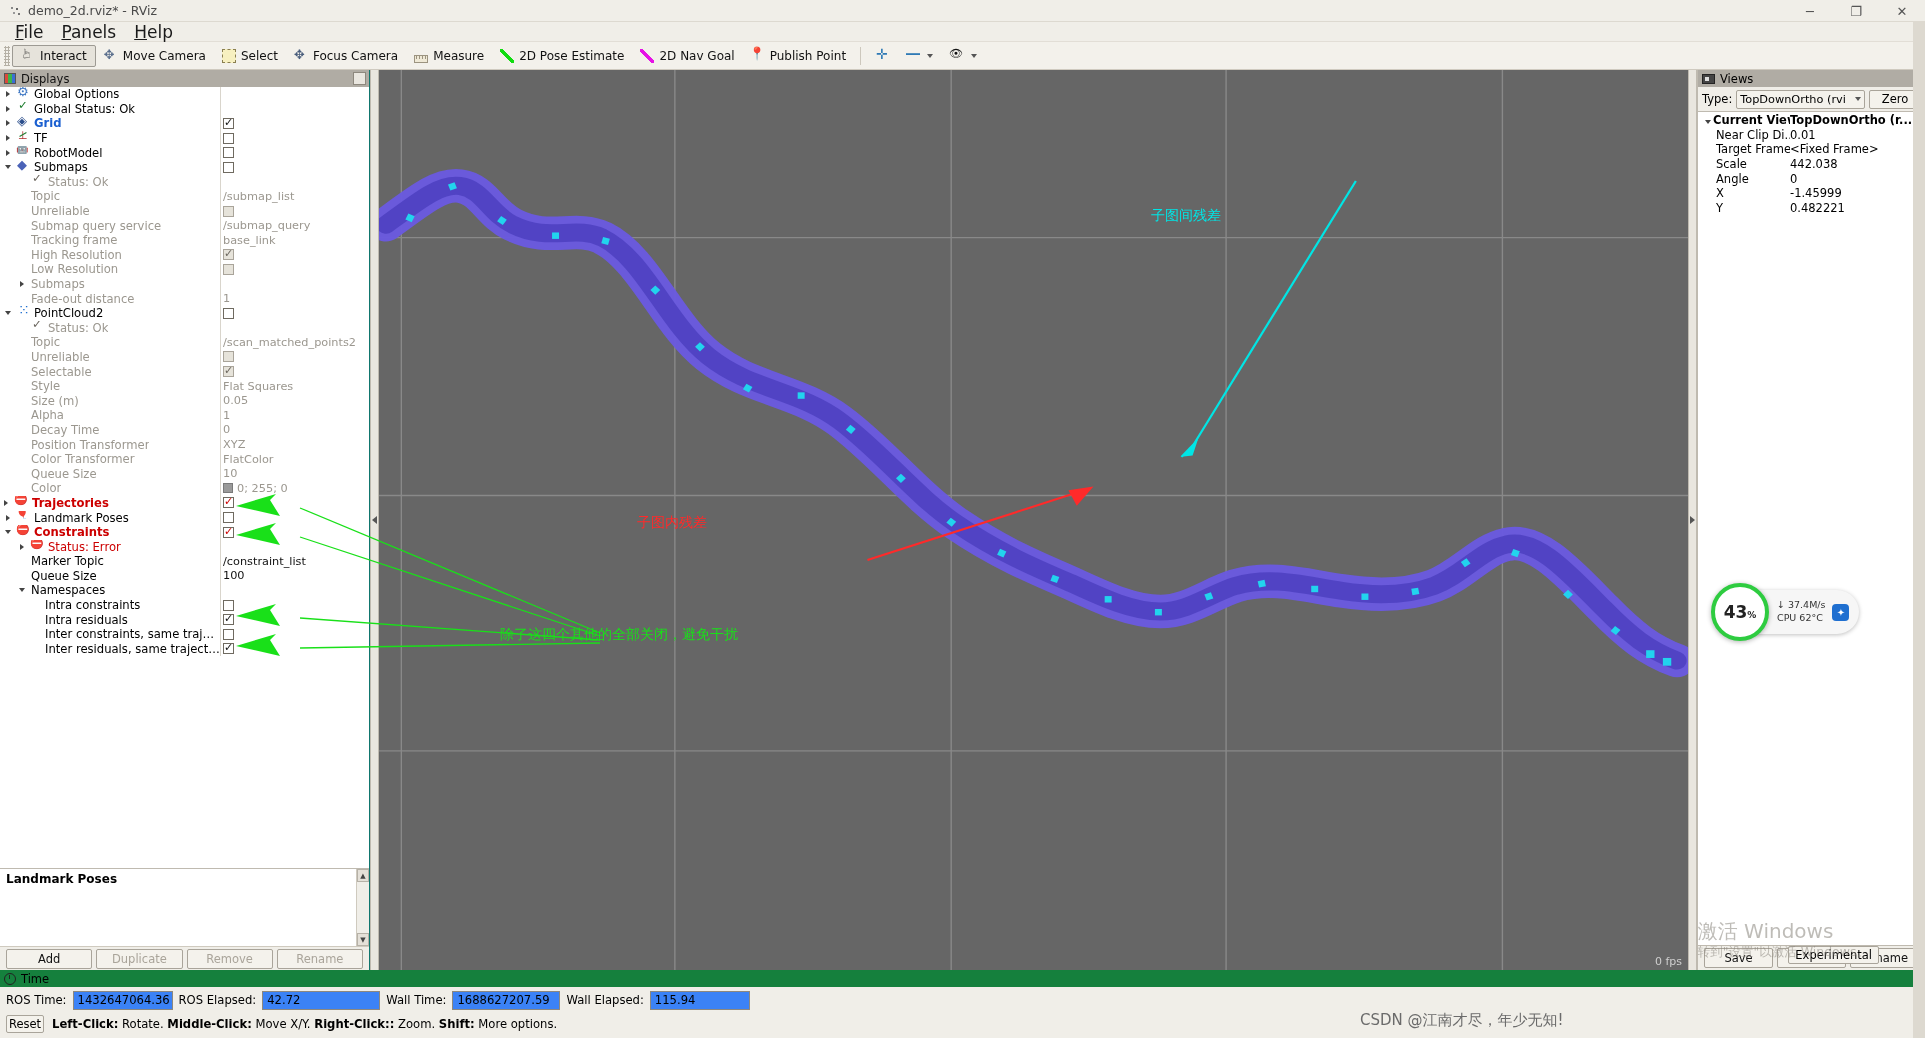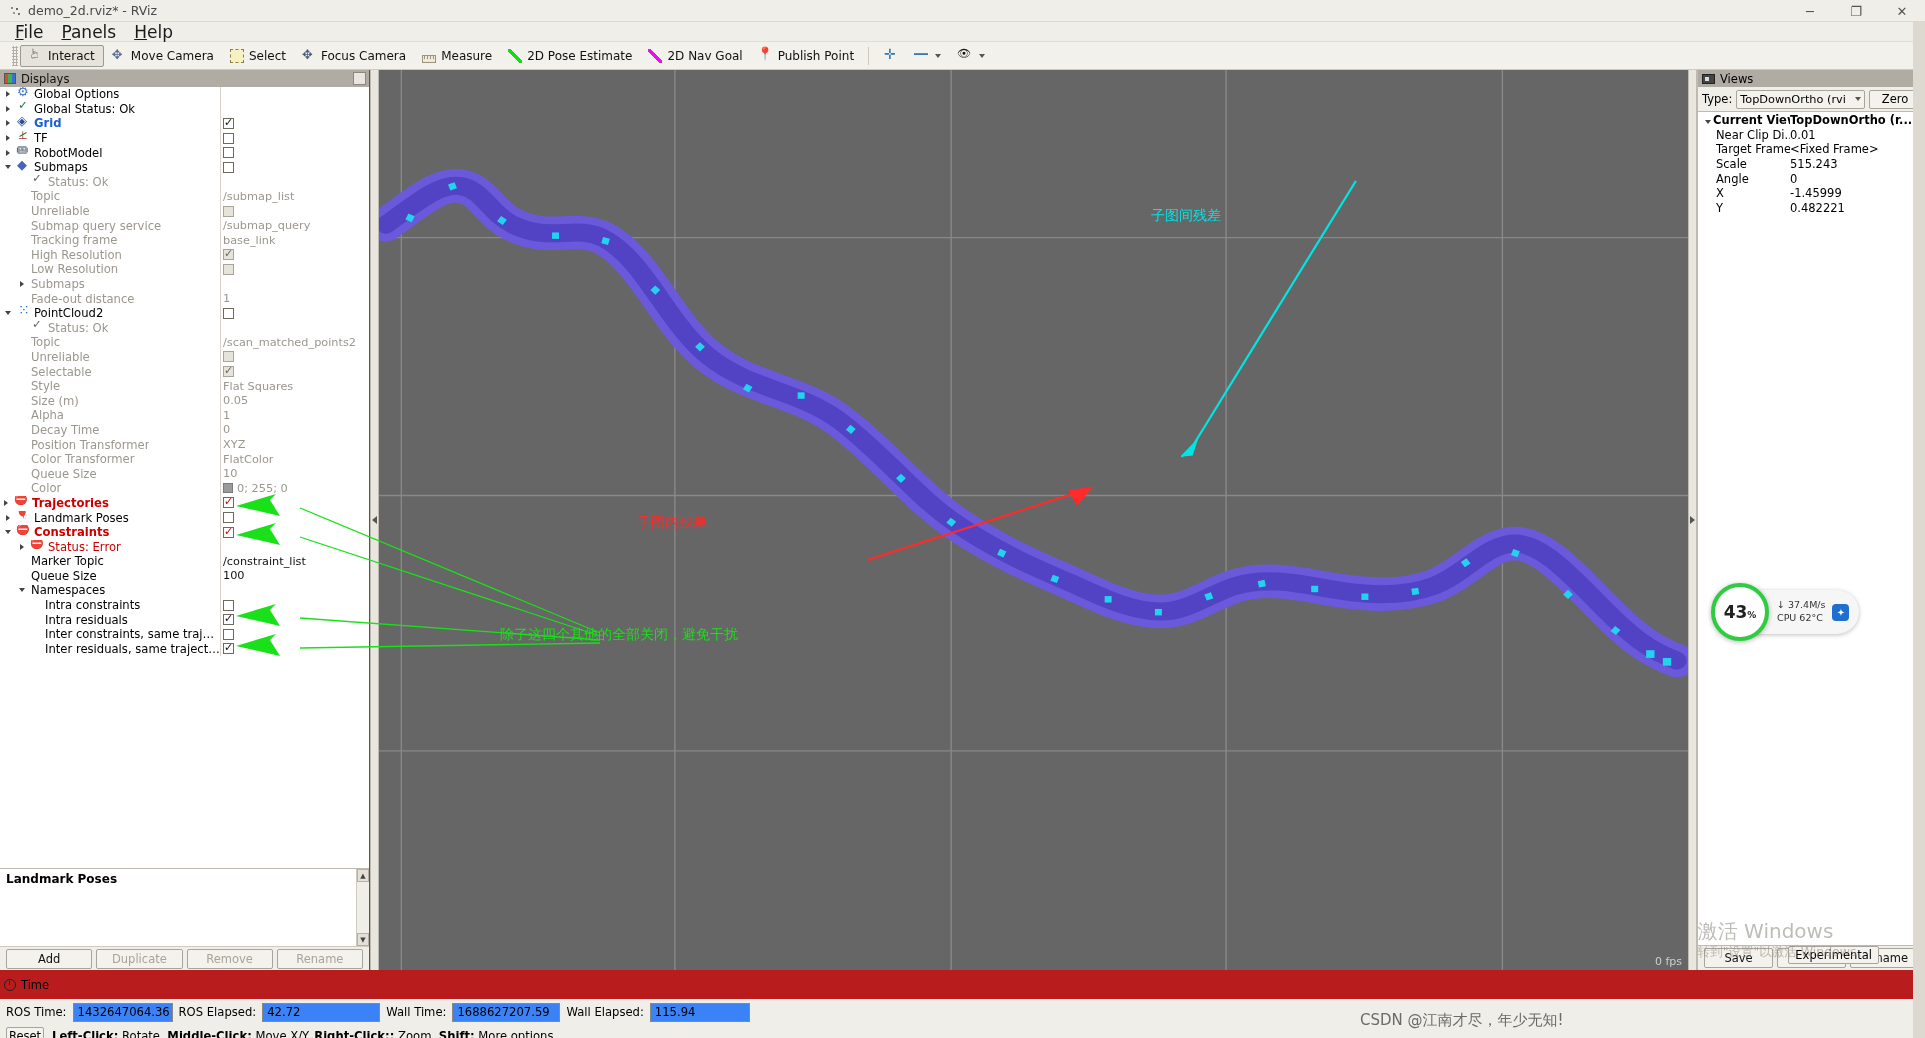--- a/index.html
+++ b/index.html
@@ -31,21 +31,21 @@
            color:#555; font-size:13px; }
 
   
   .menubar{ height:20px; background:#f0eee8; display:flex; align-items:center;
             padding-left:6px; border-bottom:1px solid #e2ded6; }
   .menubar .mi{ padding:2px 9px; font-size:17px; color:#1a1a1a; }
   .menubar .mi u{ text-decoration:underline; }
 
   
   .toolbar{ height:28px; background:#f3f1eb; display:flex; align-items:center;
-            border-bottom:1px solid #cfcabf; padding-left:12px; position:relative; }
+            border-bottom:1px solid #cfcabf; padding-left:4px; position:relative; }
   .tgrip{ width:6px; height:20px; margin-right:2px;
           background-image:radial-gradient(circle,#b5b0a5 1px,transparent 1.1px);
           background-size:3px 3px; }
   .tbtn{ display:flex; align-items:center; gap:5px; height:22px; padding:0 8px;
          font-size:12px; color:#111; white-space:nowrap; }
   .tbtn.active{ background:#e6e3db; border:1px solid #9d9a93; border-radius:2px; }
   .tsep{ width:1px; height:18px; background:#cdc8bd; margin:0 6px; }
   .ico{ width:14px; height:14px; display:inline-block; position:relative; flex:none; }
 
   
@@ -165,21 +165,21 @@
   .vlist{ flex:1; background:#fff; border-top:1px solid #bfbab0; border-bottom:1px solid #bfbab0;
           font-size:11.5px; padding-top:1px; }
   .vrow{ height:14.6px; display:flex; align-items:center; }
   .vrow .vl{ width:92px; padding-left:4px; overflow:hidden; white-space:nowrap; }
   .vrow .vr{ flex:1; overflow:hidden; white-space:nowrap; text-overflow:ellipsis; }
   .vrow.hdr .vl, .vrow.hdr .vr{ font-weight:bold; }
   .vbtnrow{ height:24px; display:flex; align-items:center; gap:4px; padding:2px 6px; }
 
   
   .bottom{ position:absolute; left:0; right:0; bottom:0; height:68px; background:#f0eee8; }
-  .timehdr{ height:29px; background:#b91c1c; display:flex; align-items:center; gap:5px;
+  .timehdr{ height:17px; background:#15803d; display:flex; align-items:center; gap:5px;
             padding-left:4px; font-size:11.5px; }
   .clock{ width:12px;height:12px;border:1.4px solid #222;border-radius:50%; position:relative; }
   .clock::after{ content:""; position:absolute; left:4px; top:1.5px; width:1.2px; height:4px; background:#222; }
   .timerow{ height:26px; display:flex; align-items:center; gap:6px; padding:3px 6px; }
   .timerow .tlbl{ font-size:11.6px; }
   .tinput{ height:19px; background:#3b82f6; border:1px solid #8d887e; padding:0 4px;
            display:flex; align-items:center; font-size:11.6px; }
   .statusrow{ height:22px; display:flex; align-items:center; gap:8px; padding:0 6px; position:relative; }
   .resetbtn{ width:38px;height:18px; background:#f4f2ec;border:1px solid #a9a49a;border-radius:2px;
              display:flex;align-items:center;justify-content:center;font-size:11.5px; }
@@ -755,21 +755,21 @@
         <div class="vrow">
           <div class="vl" style="padding-left: 18px;"><span>Near Clip Di...</span></div>
           <div class="vr">0.01</div>
         </div>
         <div class="vrow">
           <div class="vl" style="padding-left: 18px;"><span>Target Frame</span></div>
           <div class="vr">&lt;Fixed Frame&gt;</div>
         </div>
         <div class="vrow">
           <div class="vl" style="padding-left: 18px;"><span>Scale</span></div>
-          <div class="vr">515.243</div>
+          <div class="vr">442.038</div>
         </div>
         <div class="vrow">
           <div class="vl" style="padding-left: 18px;"><span>Angle</span></div>
           <div class="vr">0</div>
         </div>
         <div class="vrow">
           <div class="vl" style="padding-left: 18px;"><span>X</span></div>
           <div class="vr">-1.45999</div>
         </div>
         <div class="vrow">

